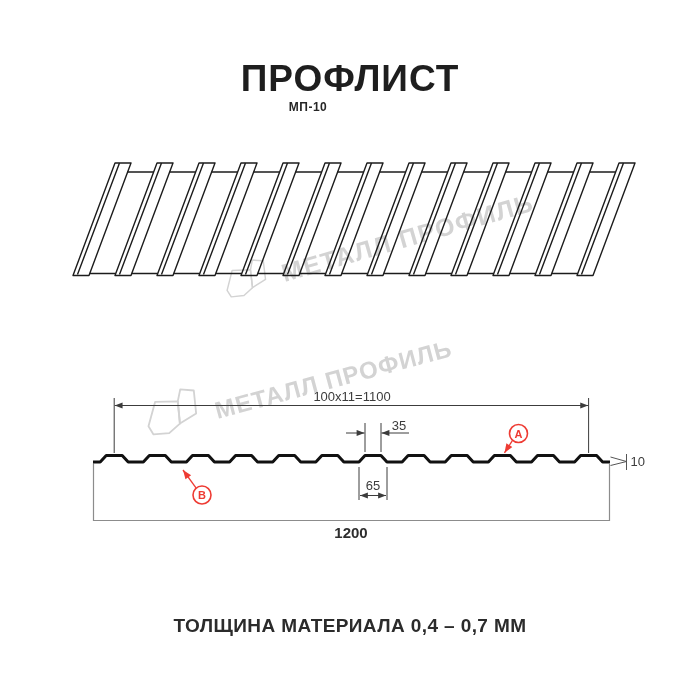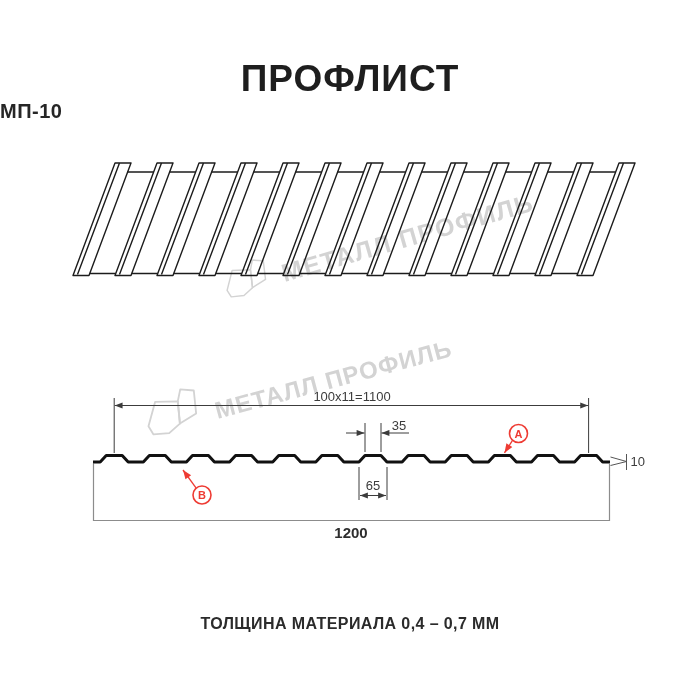--- a/index.html
+++ b/index.html
@@ -4,24 +4,24 @@
 <style>
   :root{
     --red:#ee3b33; --ink:#1c1c1c; --dim:#3c3c3c; --frame:#8c8c8c; --wm:#d3d3d3;
   }
   html,body{margin:0;padding:0;}
   body{width:700px;height:700px;background:#ffffff;overflow:hidden;position:relative;
        font-family:"Liberation Sans","DejaVu Sans",sans-serif;}
   .page{position:absolute;inset:0;background:#fff;padding-left:11px;}
   .title{position:absolute;top:58px;left:0;width:700px;text-align:center;
          font-size:37px;font-weight:800;letter-spacing:1px;color:#1e1e1e;}
-  .subtitle{position:absolute;top:100px;left:0;width:616px;
-            font-size:20px;font-weight:600;letter-spacing:.5px;color:#262626;}
+  .subtitle{position:absolute;top:100px;left:0;width:616px;text-align:center;
+            font-size:12px;font-weight:600;letter-spacing:.5px;color:#262626;}
   .footer{position:absolute;top:615px;left:0;width:700px;text-align:center;
-          font-size:16px;font-weight:600;letter-spacing:.4px;color:#2b2b2b;}
+          font-size:19px;font-weight:600;letter-spacing:.4px;color:#2b2b2b;}
   .watermark{position:absolute;display:flex;align-items:flex-end;gap:10px;
              color:var(--wm);white-space:nowrap;z-index:1;}
   .watermark .wm-text{font-weight:bold;line-height:1;}
   .wm-upper{left:226px;top:266px;transform:rotate(-16deg);transform-origin:0 100%;}
   .wm-upper .wm-text{font-size:25px;letter-spacing:1.5px;}
   .wm-lower{left:147px;top:396px;transform:rotate(-15deg);transform-origin:0 100%;}
   .wm-lower .wm-text{font-size:24px;letter-spacing:1px;}
   svg.drawing{position:absolute;left:0;top:0;z-index:2;}
   .sheet{stroke:var(--ink);stroke-width:1.4;fill:none;stroke-linejoin:round;}
   .profile{stroke:#111;stroke-width:3;fill:none;stroke-linejoin:round;}

